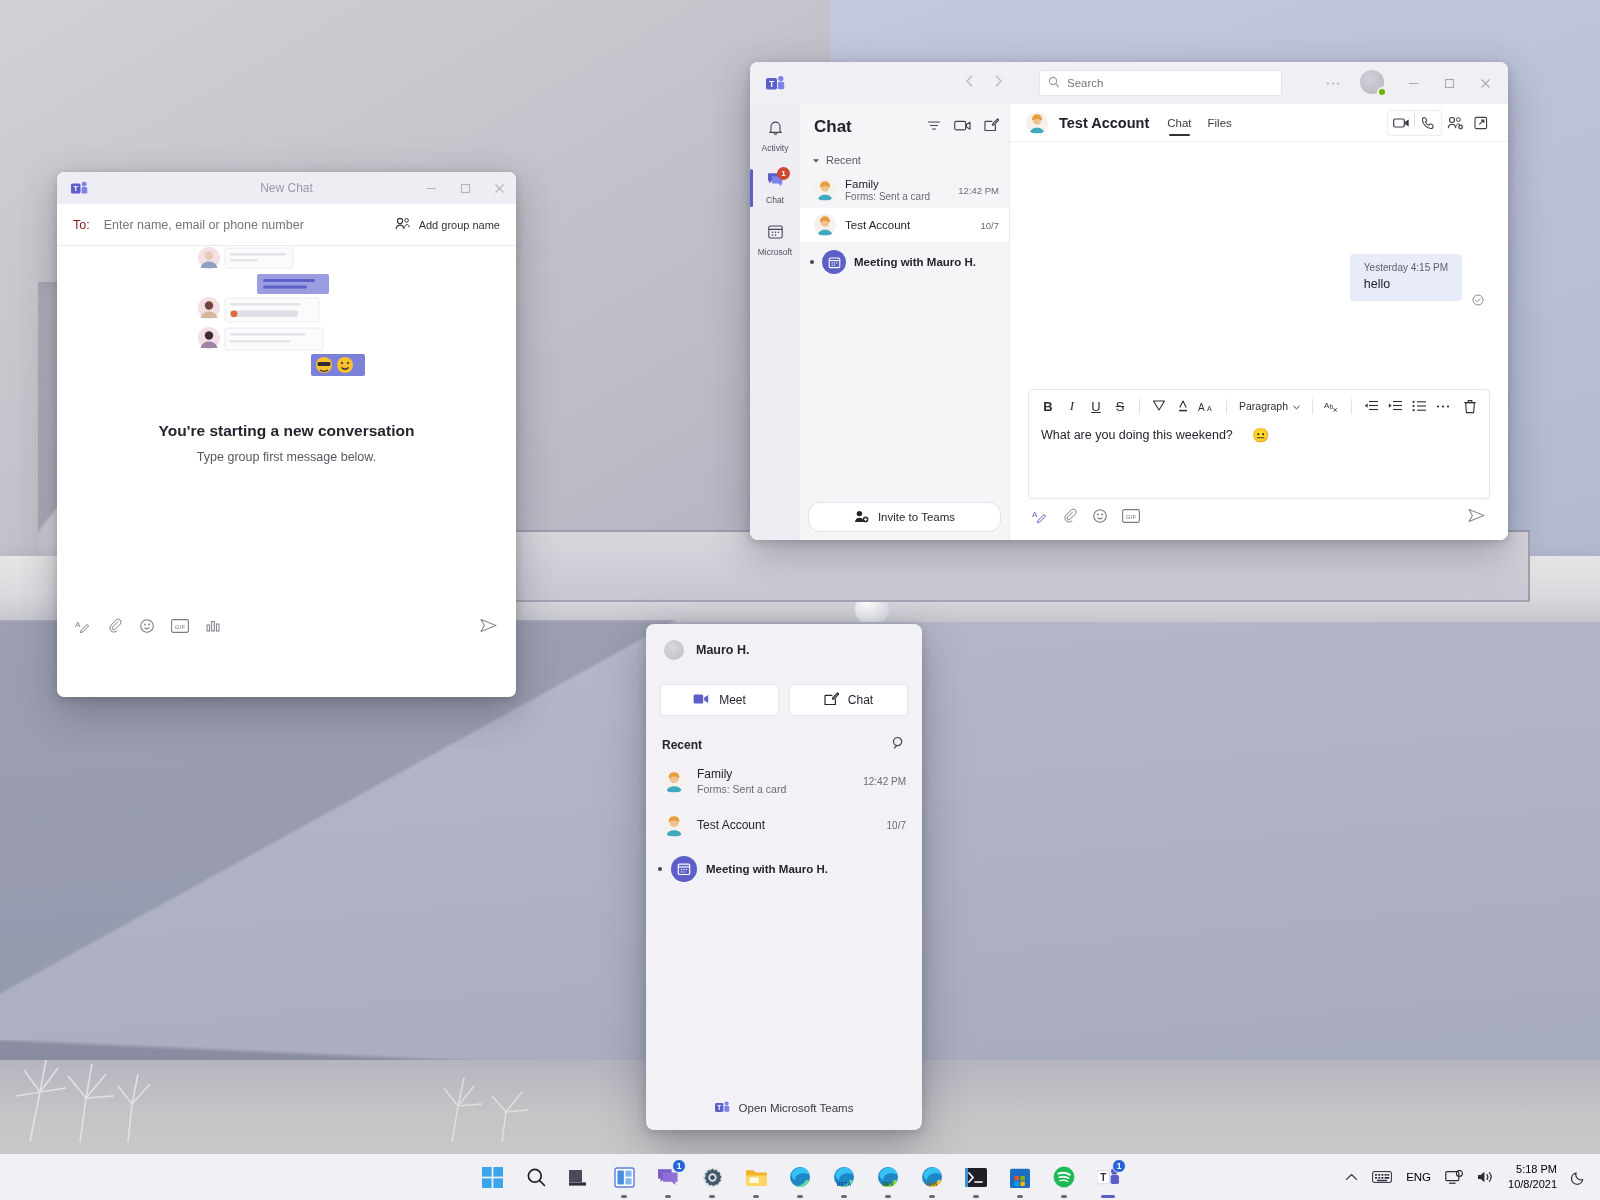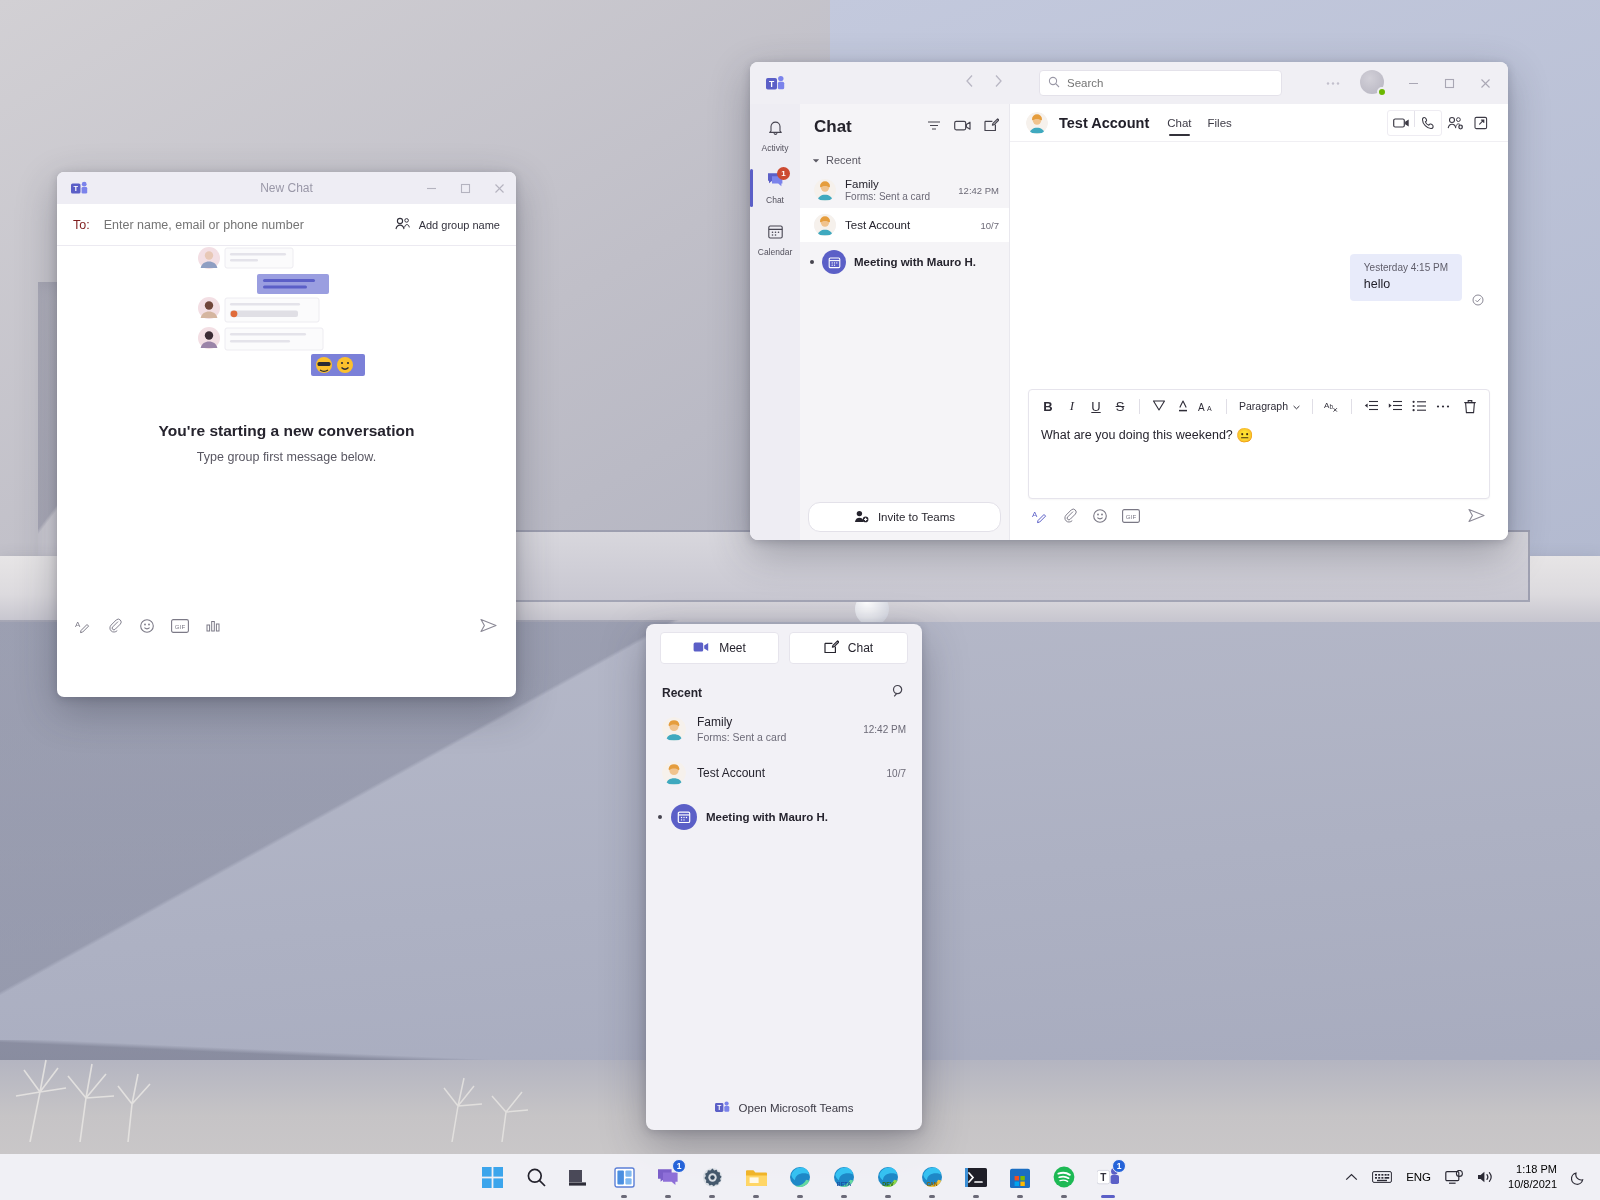--- a/index.html
+++ b/index.html
@@ -339,21 +339,21 @@
     font-size: 13px; cursor:pointer;
   }
   .fsep { width:1px; height:15px; background:#e0dee6; margin: 0 6px; }
   #paragraph-btn {
     display:flex; align-items:center; gap:5px; font-size:10.5px; color:#2f2d38;
     padding: 0 4px; cursor:pointer;
   }
   #delete-btn { margin-left:auto; }
   #compose-text {
     padding: 6px 12px 0 12px; min-height: 76px; font-size:12.5px; color:#26242e;
-    display:flex; align-items:flex-start; gap:4px;
+    display:flex; align-items:flex-start; gap:20px;
   }
   #compose-actions {
     display:flex; align-items:center; gap: 14px; padding: 8px 4px 0 4px; color:#7a7885;
   }
   #send-btn { margin-left:auto; color:#8b8996; }
 
   
   #mauro-flyout {
     left: 646px; top: 624px; width: 276px; height: 506px;
     background: #f2f1f6; border-radius: 8px;
@@ -692,21 +692,21 @@
             <svg width="17" height="17" viewBox="0 0 17 17">
                 <rect x="1.8" y="3" width="13.4" height="12" rx="1.4" fill="none" stroke="#464450" stroke-width="1.1"></rect>
                 <line x1="1.8" y1="6.4" x2="15.2" y2="6.4" stroke="#464450" stroke-width="1.1"></line>
                 <circle cx="5.5" cy="9.3" r=".8" fill="#464450"></circle>
                 <circle cx="8.5" cy="9.3" r=".8" fill="#464450"></circle>
                 <circle cx="11.5" cy="9.3" r=".8" fill="#464450"></circle>
                 <circle cx="5.5" cy="12" r=".8" fill="#464450"></circle>
                 <circle cx="8.5" cy="12" r=".8" fill="#464450"></circle>
               </svg>
           </span>
-          <span class="rail-label">Calendar</span>
+          <span class="rail-label">Microsoft</span>
         </div>
       </div>
 
       <div id="teams-chatlist">
         <div id="chatlist-header">
           <span id="chatlist-title">Chat</span>
           <div id="chatlist-header-icons">
             <span>
               <svg width="14" height="13" viewBox="0 0 14 13">
                   <line x1="1" y1="3" x2="13" y2="3" stroke="#46444f" stroke-width="1.2"></line>
@@ -985,20 +985,24 @@
                   <path d="M2 2.5l15 6-15 6 3.4-6z" fill="none" stroke="#8b8996" stroke-width="1.1" stroke-linejoin="round"></path>
                 </svg>
             </span>
           </div>
         </div>
       </div>
     </div>
   </div>
 
   <div id="mauro-flyout">
+    <div id="mauro-header">
+      <span id="mauro-avatar"></span>
+      <span id="mauro-name">Mauro H.</span>
+    </div>
 
     <div id="mauro-buttons">
       <div class="mauro-btn">
         <span>
           <svg width="17" height="12" viewBox="0 0 17 12">
               <rect x=".6" y="1.4" width="9.6" height="9.2" rx="1.5" fill="#5b5fc7"></rect>
               <path d="M11.2 4.6l4-2.6v8l-4-2.6z" fill="#5b5fc7"></path>
             </svg>
         </span>
         <span>Meet</span>
@@ -1261,21 +1265,21 @@
           </svg>
       </span>
       <span class="tray-item">
         <svg width="17" height="14" viewBox="0 0 17 14">
             <path d="M1 5h2.6L7.4 1.8v10.4L3.6 9H1z" fill="#2b2a35"></path>
             <path d="M10 4.6a4 4 0 010 4.8" fill="none" stroke="#2b2a35" stroke-width="1.2" stroke-linecap="round"></path>
             <path d="M12.4 2.6a7 7 0 010 8.8" fill="none" stroke="#2b2a35" stroke-width="1.2" stroke-linecap="round"></path>
           </svg>
       </span>
       <span id="tray-clock">
-        <div>1:18 PM</div>
+        <div>5:18 PM</div>
         <div>10/8/2021</div>
       </span>
       <span class="tray-item">
         <svg width="15" height="15" viewBox="0 0 15 15">
             <path d="M11.6 9.8A5.4 5.4 0 015 3.2a5.6 5.6 0 106.6 6.6z" fill="none" stroke="#2b2a35" stroke-width="1.2"></path>
           </svg>
       </span>
     </div>
   </div>
 

